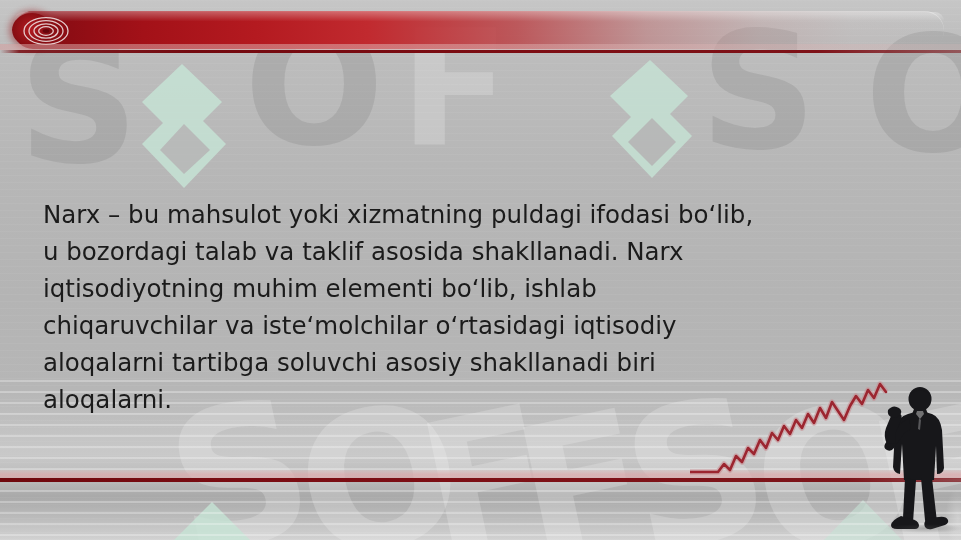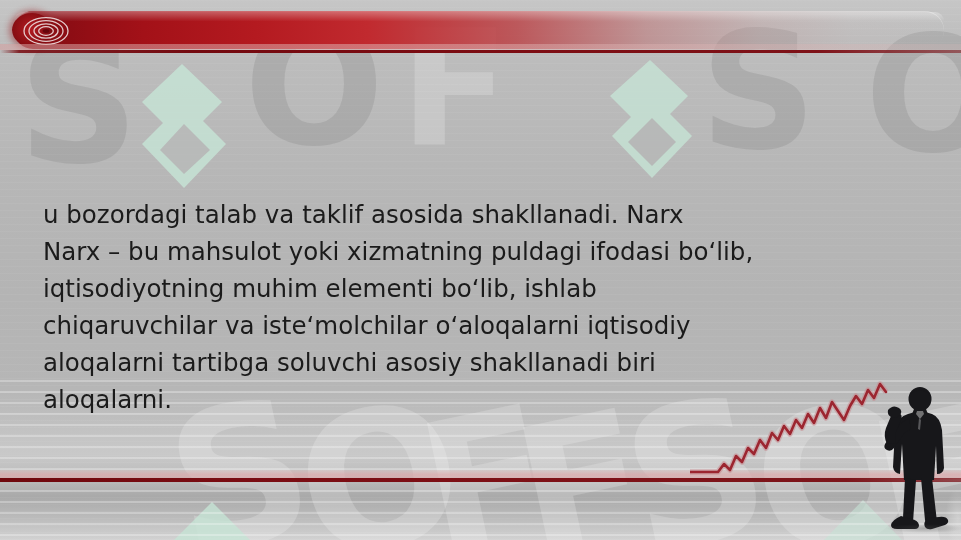--- a/index.html
+++ b/index.html
@@ -291,24 +291,24 @@
         <ellipse cx="24" cy="15" rx="7.3" ry="4.3"></ellipse>
       </g>
       <ellipse cx="24" cy="15" rx="3.3" ry="1.9" fill="#5f050a" opacity="0.85"></ellipse>
     </svg>
     <div class="banner-rule-glow"></div>
     <div class="banner-rule"></div>
   </div>
 
 
   <div class="body-copy">
+    <p>Narx – bu mahsulot yoki xizmatning puldagi ifodasi bo‘lib,</p>
     <p>u bozordagi talab va taklif asosida shakllanadi. Narx</p>
-    <p>Narx – bu mahsulot yoki xizmatning puldagi ifodasi bo‘lib,</p>
     <p>iqtisodiyotning muhim elementi bo‘lib, ishlab</p>
-    <p>chiqaruvchilar va iste‘molchilar o‘aloqalarni iqtisodiy</p>
+    <p>chiqaruvchilar va iste‘molchilar o‘rtasidagi iqtisodiy</p>
     <p>aloqalarni tartibga soluvchi asosiy shakllanadi biri</p>
     <p>aloqalarni.</p>
   </div>
 
   <div class="bottom-rule-glow"></div>
   <div class="bottom-rule"></div>
 
   <div class="figure-wrap">
 
     <svg class="chart-svg" width="230" height="120" viewBox="0 0 230 120">

